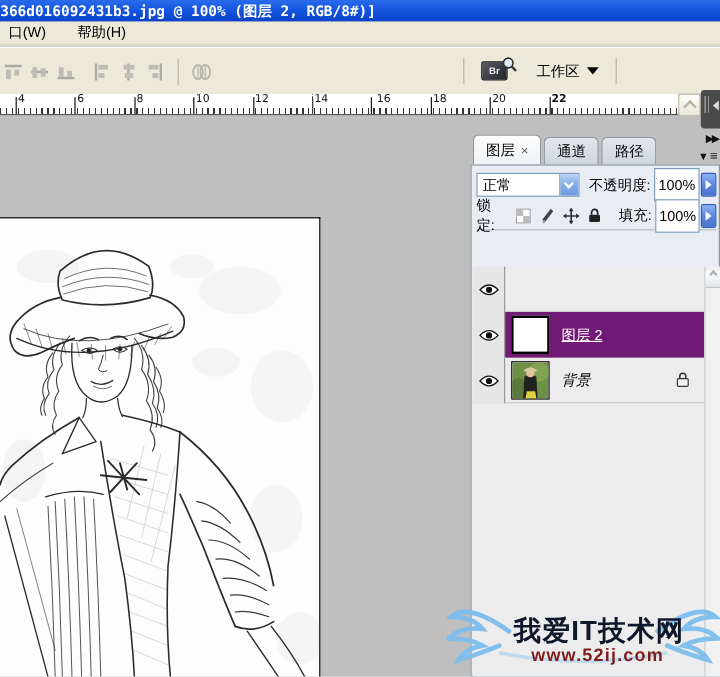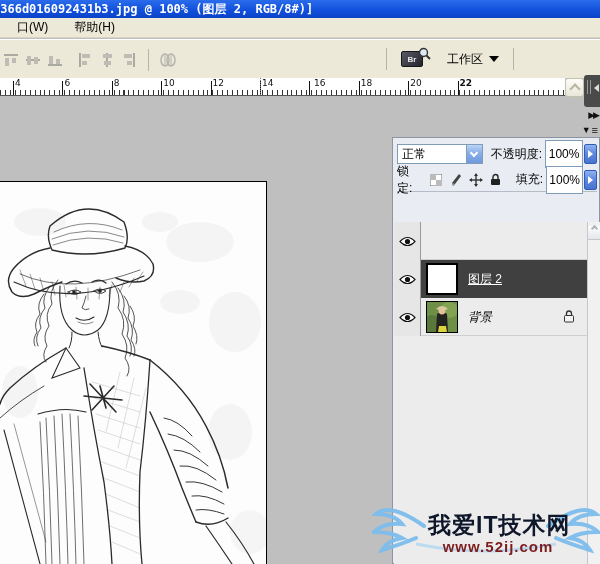--- a/index.html
+++ b/index.html
@@ -14,21 +14,21 @@
     background:linear-gradient(to bottom,#2a6ceb 0%,#1251dd 55%,#0b43c8 100%);
     color:#fff; font-weight:bold; font-size:12px; line-height:18px;
     font-family:"DejaVu Sans Mono","Liberation Mono",monospace;
     white-space:nowrap; overflow:hidden;
   }
   .titlebar span{ display:inline-block; margin-left:-7px; letter-spacing:0; }
   
   .menubar{
     position:absolute; left:0; top:18px; width:600px; height:20px;
     background:#ece9d8; border-bottom:1px solid #d8d4c4;
-    display:flex; align-items:center; gap:18px; padding-left:13px;
+    display:flex; align-items:center; gap:18px; padding-left:3px;
   }
   .menubar .menu-item{ padding:1px 4px; cursor:default; }
   
   .optionsbar{
     position:absolute; left:0; top:39px; width:600px; height:39px;
     background:#ece9d8; border-top:1px solid #fff;
   }
   .opt-icons{ position:absolute; left:2px; top:9px; display:flex; align-items:center; gap:4px; }
   .opt-btn{ width:18px; height:18px; display:flex; align-items:center; justify-content:center; }
   .opt-sep{ width:1px; height:22px; background:#b8b4a4; margin:0 6px; }
@@ -113,21 +113,21 @@
   }
   .tri-right{ width:0; height:0; border-top:4px solid transparent; border-bottom:4px solid transparent; border-left:5px solid #fff; }
   .row-lock{ position:absolute; left:4px; top:32px; height:22px; width:200px; display:flex; align-items:center; border-bottom:1px solid #b6bcc6; padding-bottom:2px;}
   .lock-icons{ display:flex; align-items:center; gap:4px; margin-left:4px; }
   .lock-btn{ width:16px; height:16px; display:flex; align-items:center; justify-content:center; cursor:pointer; }
   
   .layer-list{ position:absolute; left:1px; top:84px; width:193px; height:342px; background:#ececec; overflow:hidden; }
   .layer-row{ position:relative; height:38px; border-bottom:1px solid #cfcfcf; cursor:pointer; }
   .eye-col{ position:absolute; left:0; top:0; width:27px; height:38px; background:#e6e6e6; border-right:1px solid #9a9a9a; display:flex; align-items:center; justify-content:center; }
   .row-content{ position:absolute; left:27px; top:0; right:0; height:38px; display:flex; align-items:center; gap:10px; padding-left:5px; }
-  .layer-row.selected .row-content{ background:#404040; color:#fff;text-decoration:underline; }
+  .layer-row.selected .row-content{ background:#701a75; color:#fff;text-decoration:underline; }
   .thumb{ width:32px; height:32px; background:#fff; border:1px solid #000; flex:0 0 auto; }
   .thumb.thick{ border:2px solid #000; }
   .layer-name{ font-size:12px; }
   .layer-name.italic{ font-style:italic; }
   .row-lock-icon{ position:absolute; right:12px; top:11px; }
   .list-scroll{ position:absolute; left:194px; top:84px; width:13px; height:342px; background:#f1f1f1; border-left:1px solid #c4c8ce; }
   .list-scroll .up{ height:14px; background:linear-gradient(to bottom,#fdfdfd,#e4e6ea); border-bottom:1px solid #c4c8ce; }
   .list-scroll .up .chev-up{ width:5px; height:5px; border-color:#aeb2ba; margin:4px auto; border-width:2px; }
   
   .watermark{ position:absolute; left:372px; top:492px; width:228px; height:72px; pointer-events:none; z-index:50; }
@@ -375,20 +375,32 @@
             <path d="M40,240 Q44,310 46,382"></path>
         </g>
         <path d="M38,232 Q64,224 86,230" stroke-width="1.1"></path>
       </g>
     </svg>
   </div>
 
   <div class="panel">
     <div class="collapse-arrows">▶▶</div>
     <div class="panel-menu-btn">▼<span style="font-size:11px;">≡</span></div>
+    <div class="tabs">
+      <div class="tab active">
+        <span>图层</span>
+        <span class="close-x">×</span>
+      </div>
+      <div class="tab">
+        <span>通道</span>
+      </div>
+      <div class="tab">
+        <span>路径</span>
+      </div>
+    </div>
 
     <div class="panel-body">
 
       <div class="row-blend">
         <div class="combo">
           <span class="combo-text">正常</span>
           <span class="combo-btn">
               <span class="chev-down-white"></span>
             </span>
         </div>

